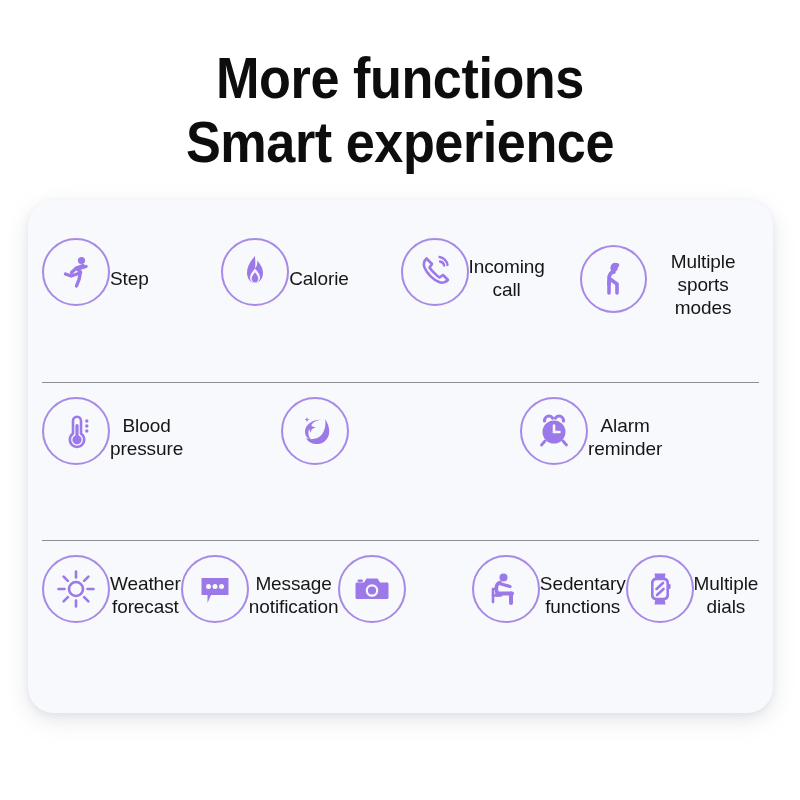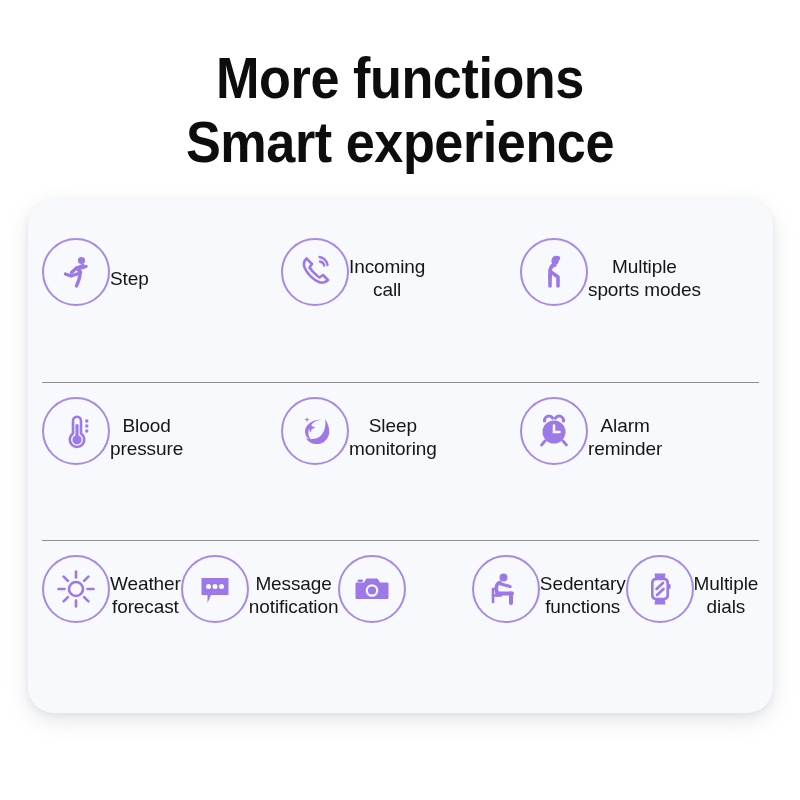--- a/index.html
+++ b/index.html
@@ -119,20 +119,30 @@
               <circle cx="25.5" cy="8.5" r="3.6" fill="#9b79e8"></circle>
               <path d="M27 13.5 L20.5 16 L15.5 20.5" stroke="#9b79e8" stroke-width="3.4" stroke-linecap="round" stroke-linejoin="round"></path>
               <path d="M20.5 16 L24.5 20 L23 27.5 L20.5 34" stroke="#9b79e8" stroke-width="3.4" stroke-linecap="round" stroke-linejoin="round"></path>
               <path d="M23.5 16.5 L30 14.5" stroke="#9b79e8" stroke-width="3.4" stroke-linecap="round"></path>
               <path d="M22.5 21.5 L15 24 L9.5 22" stroke="#9b79e8" stroke-width="3.4" stroke-linecap="round" stroke-linejoin="round"></path>
             </svg>
           </div>
           <div class="label">Step</div>
         </div>
 
+        <div class="cell">
+          <div class="icon-wrap">
+            <svg width="38" height="38" viewBox="0 0 38 38" fill="none">
+              <path d="M19 3 C19 3 11 11 11 19.5 C11 25.8 14.5 30 19 30 C23.5 30 27 25.8 27 19.5 C27 14.5 23 9.5 21 7.5 C21.8 11.5 20.5 14 19 15 C19.8 11 19 3 19 3 Z" fill="#9b79e8"></path>
+              <path d="M19 30 C16 30 14 27.5 14 24.5 C14 21 17 18 19 15.5 C21 18 24 21 24 24.5 C24 27.5 22 30 19 30 Z" fill="#f7f9fd"></path>
+              <path d="M19 29.5 C17 29.5 15.7 27.8 15.7 25.8 C15.7 23.2 17.6 21 19 19.2 C20.4 21 22.3 23.2 22.3 25.8 C22.3 27.8 21 29.5 19 29.5 Z" fill="#9b79e8"></path>
+            </svg>
+          </div>
+          <div class="label">Calorie</div>
+        </div>
 
         <div class="cell">
           <div class="icon-wrap">
             <svg width="40" height="40" viewBox="0 0 40 40" fill="none">
               <path d="M11.5 6.5 C9 9 8 12 9.5 15.5 C12 21.5 18 27.5 24 30 C27.5 31.5 30.5 30.5 33 28 L28 23 L24.5 25.5 C22 24 16 18 14.5 15.5 L17 12 Z" stroke="#9b79e8" stroke-width="2.6" stroke-linejoin="round" fill="none"></path>
               <path d="M25 9.5 C27 9.8 28.8 11.5 29.2 13.5" stroke="#9b79e8" stroke-width="2.3" stroke-linecap="round" fill="none"></path>
               <path d="M24.5 5 C28.5 5.5 32 9 32.5 13" stroke="#9b79e8" stroke-width="2.3" stroke-linecap="round" fill="none"></path>
             </svg>
           </div>
           <div class="label">Incoming
@@ -178,22 +188,20 @@
 
         <div class="cell">
           <div class="icon-wrap">
             <svg width="40" height="40" viewBox="0 0 40 40" fill="none">
               <path d="M30 8 C30 8 32 16 27.5 22.5 C23 29 14.5 29 11 27 C14.5 33.5 23.5 35 29.5 30.5 C35.5 26 36 16.5 30 8 Z" fill="#9b79e8"></path>
               <path d="M29.5 9 C23 7.5 16 11.5 14 18 C12.5 23 14 27 17 29 C13 28.5 10 25 10 20.5 C10 13.5 18 7 29.5 9 Z" fill="#9b79e8"></path>
               <path d="M15.5 11.5 L16.9 15.2 L20.6 16.6 L16.9 18 L15.5 21.7 L14.1 18 L10.4 16.6 L14.1 15.2 Z" fill="#9b79e8"></path>
               <path d="M12 6 L12.7 7.9 L14.6 8.6 L12.7 9.3 L12 11.2 L11.3 9.3 L9.4 8.6 L11.3 7.9 Z" fill="#9b79e8"></path>
             </svg>
           </div>
-          <div class="label">Sleep
-monitoring</div>
         </div>
 
         <div class="cell">
           <div class="icon-wrap">
             <svg width="40" height="40" viewBox="0 0 40 40" fill="none">
               <circle cx="20" cy="21" r="11.5" fill="#9b79e8"></circle>
               <path d="M20 14.5 L20 21 L25.5 21" stroke="#f7f9fd" stroke-width="2.6" stroke-linecap="round" fill="none"></path>
               <path d="M10.5 10 C10.5 7.2 12.5 5 15 5 C16.5 5 17.8 5.8 18.5 7" stroke="#9b79e8" stroke-width="3.2" stroke-linecap="round" fill="none"></path>
               <path d="M29.5 10 C29.5 7.2 27.5 5 25 5 C23.5 5 22.2 5.8 21.5 7" stroke="#9b79e8" stroke-width="3.2" stroke-linecap="round" fill="none"></path>
               <path d="M11 30 L7.5 34" stroke="#9b79e8" stroke-width="2.8" stroke-linecap="round"></path>

